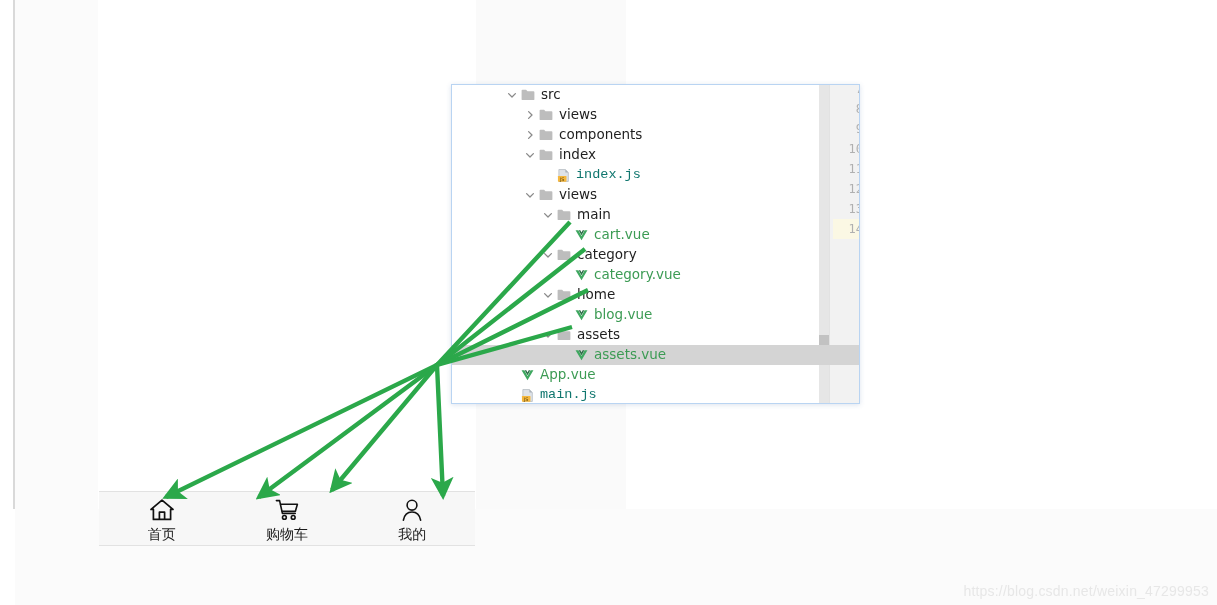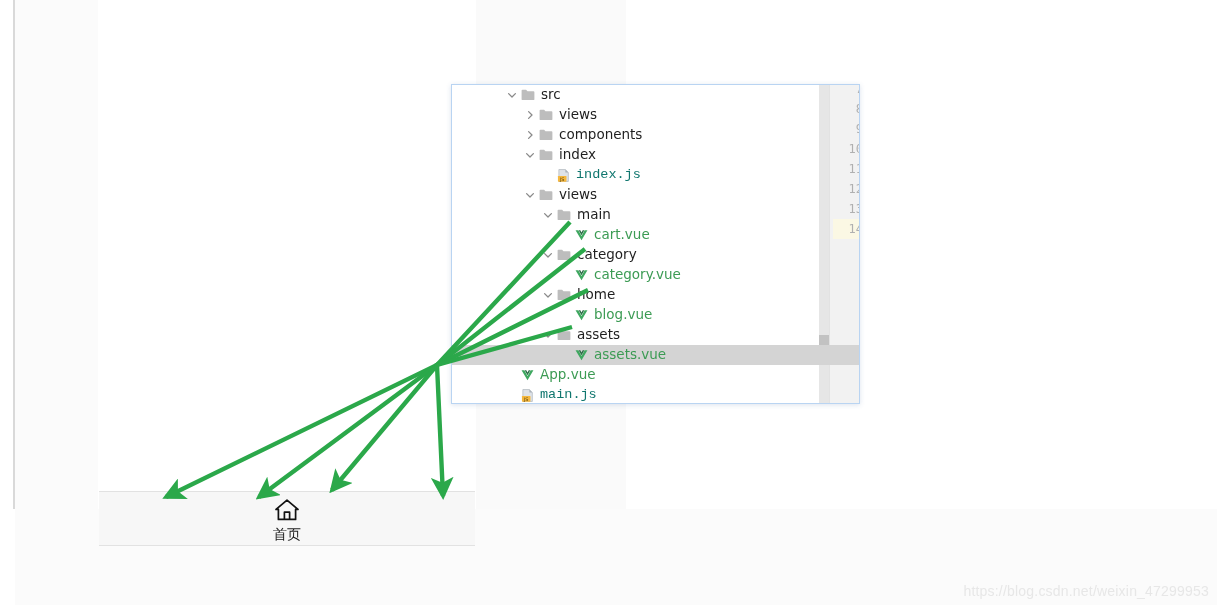--- a/index.html
+++ b/index.html
@@ -115,21 +115,41 @@
     <span class="tab-icon">
       <svg viewBox="0 0 26 26" width="26" height="26">
         <path d="M13 3.2 L24 12.4 L21.6 12.4 L21.6 22.4 L4.4 22.4 L4.4 12.4 L2 12.4 Z" fill="none" stroke="#111" stroke-width="1.7" stroke-linejoin="round"></path>
         <path d="M10.4 22.4 L10.4 15.2 L15.6 15.2 L15.6 22.4" fill="none" stroke="#111" stroke-width="1.7" stroke-linejoin="round"></path>
       </svg>
     </span>
     <span class="tab-label">首页</span>
   </div>
 
 
-
+  <div class="tab-item">
+    <span class="tab-icon">
+      <svg viewBox="0 0 26 26" width="26" height="26">
+        <path d="M2.4 3.6 L5.6 3.6 L8.4 16.4 L21.2 16.4" fill="none" stroke="#111" stroke-width="1.6" stroke-linecap="round" stroke-linejoin="round"></path>
+        <path d="M6.6 7.2 L23.4 7.2 L21.4 14.2 L8.2 14.2" fill="none" stroke="#111" stroke-width="1.6" stroke-linecap="round" stroke-linejoin="round"></path>
+        <circle cx="10.4" cy="20.4" r="1.9" fill="none" stroke="#111" stroke-width="1.6"></circle>
+        <circle cx="19.2" cy="20.4" r="1.9" fill="none" stroke="#111" stroke-width="1.6"></circle>
+      </svg>
+    </span>
+    <span class="tab-label">购物车</span>
+  </div>
+
+  <div class="tab-item">
+    <span class="tab-icon">
+      <svg viewBox="0 0 26 26" width="26" height="26">
+        <circle cx="13" cy="8.2" r="4.9" fill="none" stroke="#111" stroke-width="1.6"></circle>
+        <path d="M4.4 23.2 C5.4 17.4 9 15 13 15 C17 15 20.6 17.4 21.6 23.2" fill="none" stroke="#111" stroke-width="1.6" stroke-linecap="round"></path>
+      </svg>
+    </span>
+    <span class="tab-label">我的</span>
+  </div>
 
 </div>
 
 <div id="filetree-panel">
 
   <div id="scrollbar-track">
     <div id="scrollbar-thumb"></div>
   </div>
 
   <div id="editor-peek">

